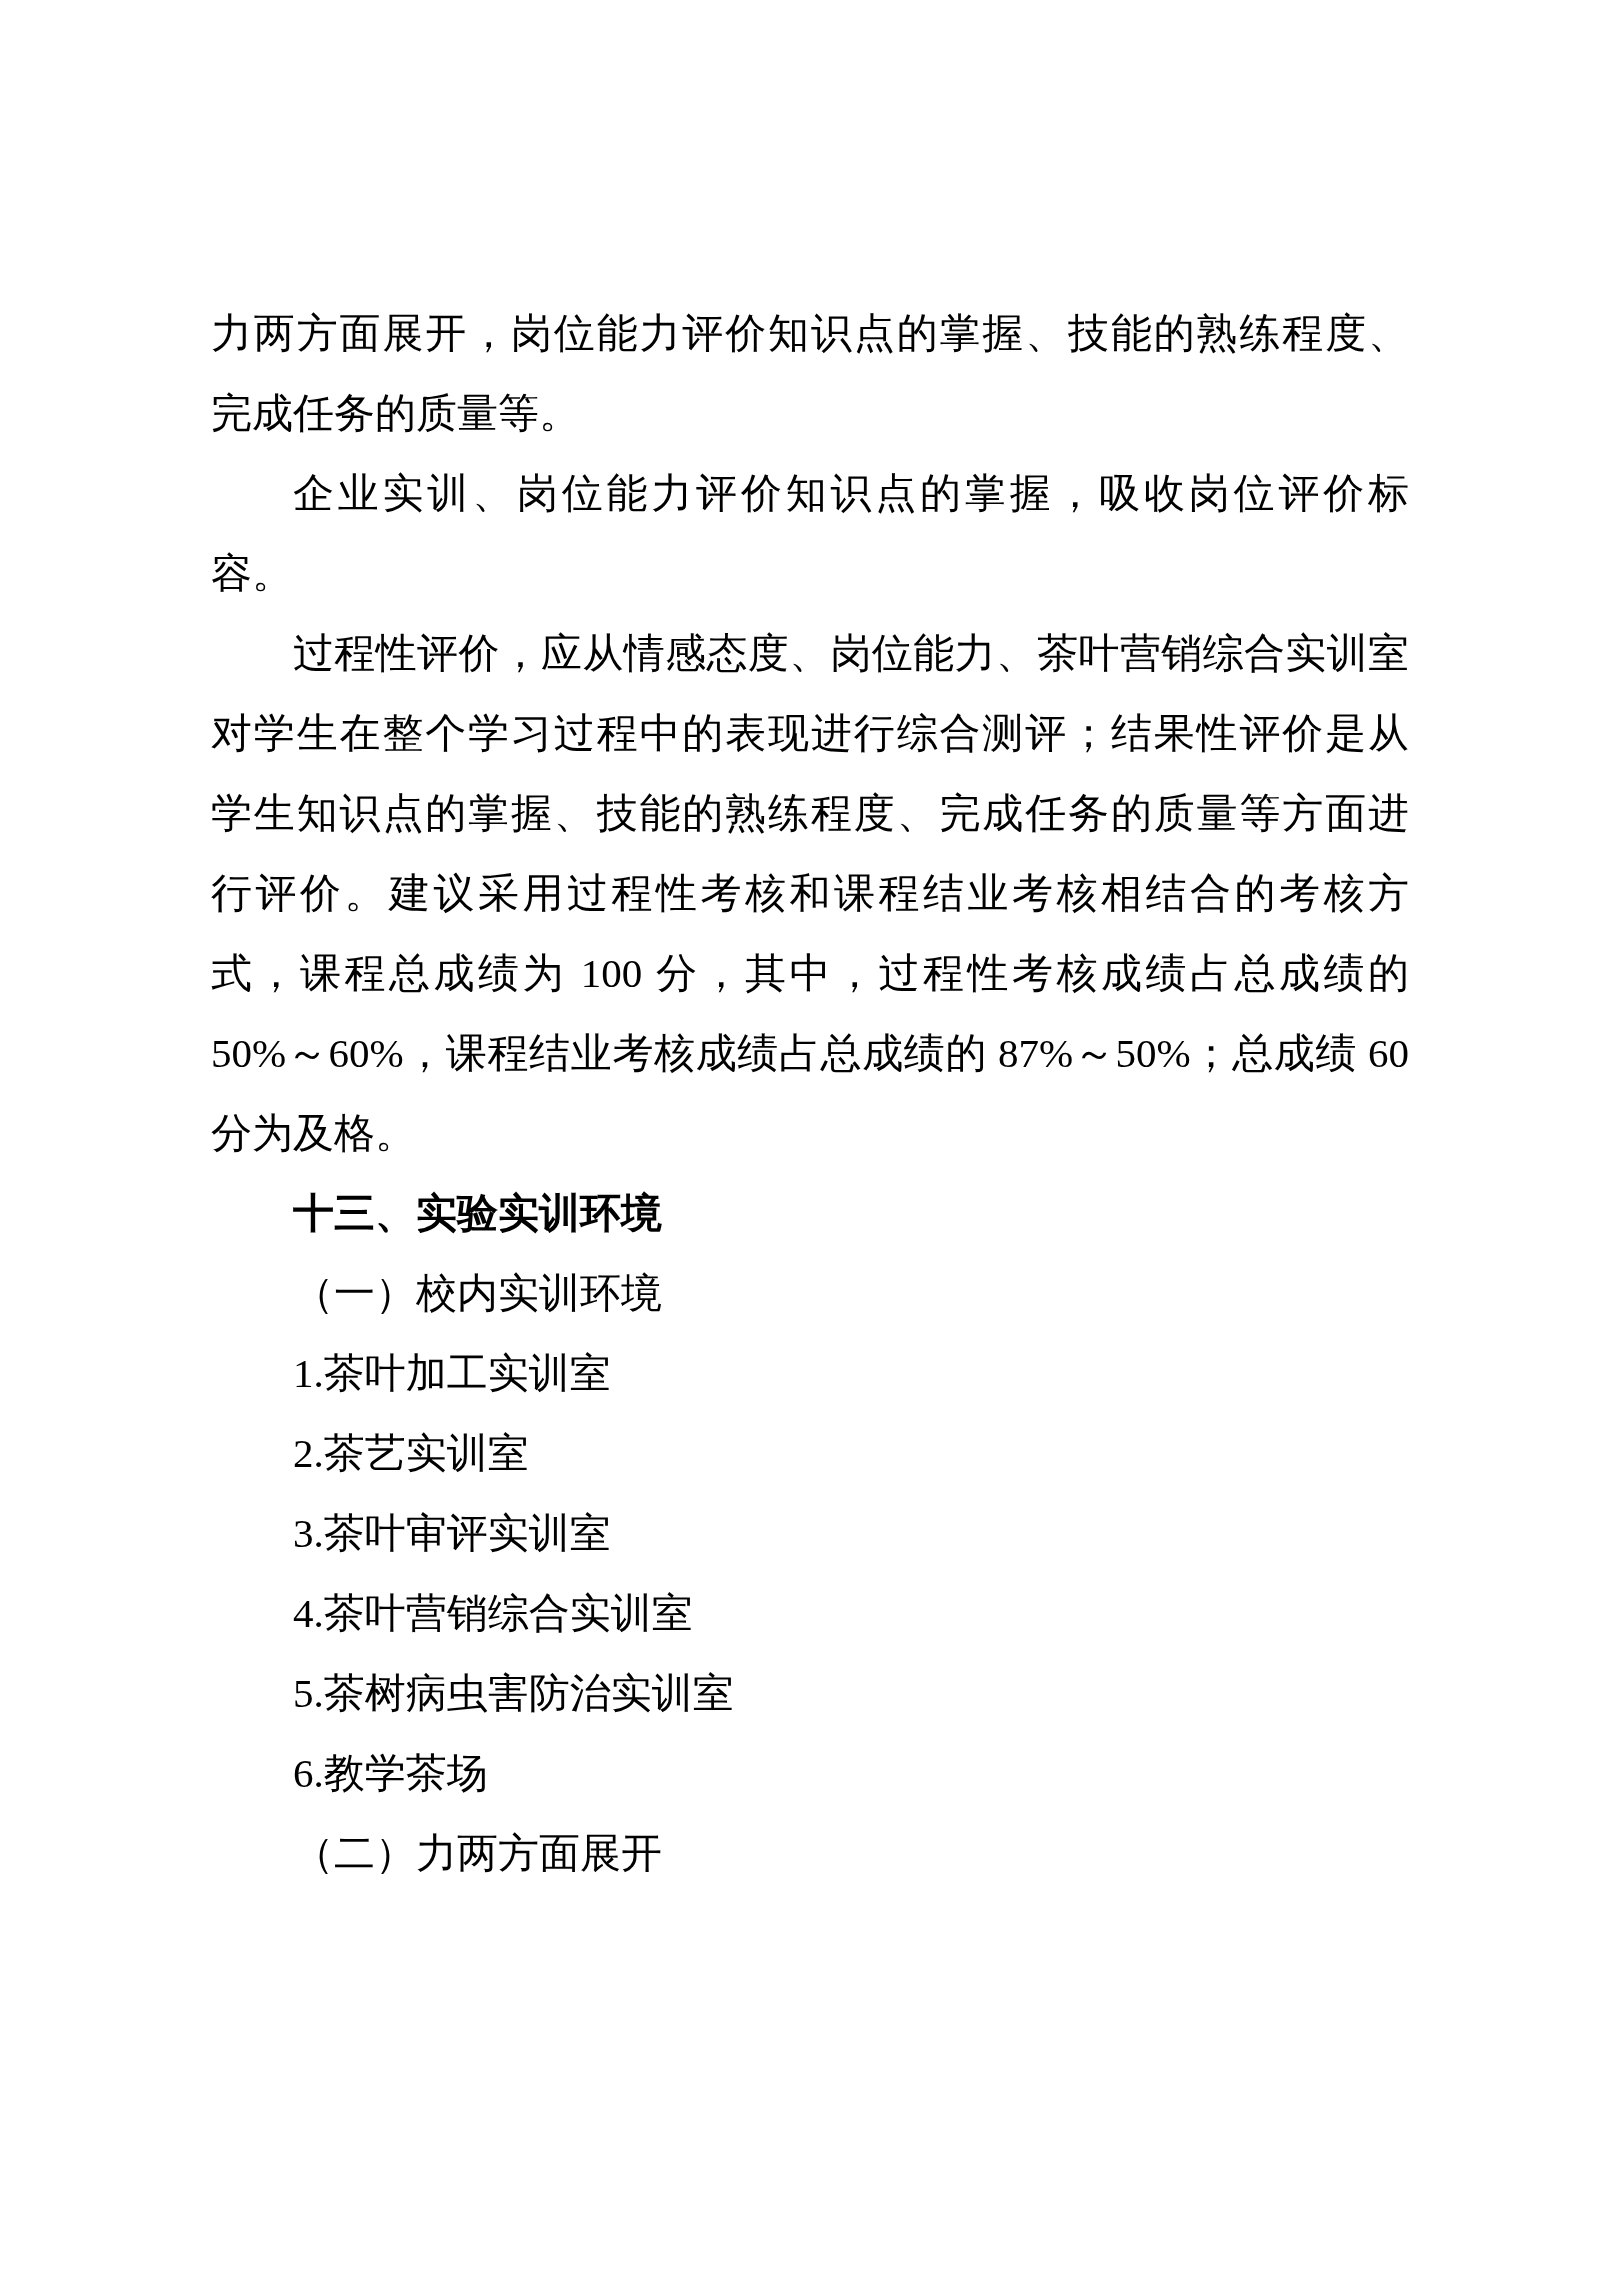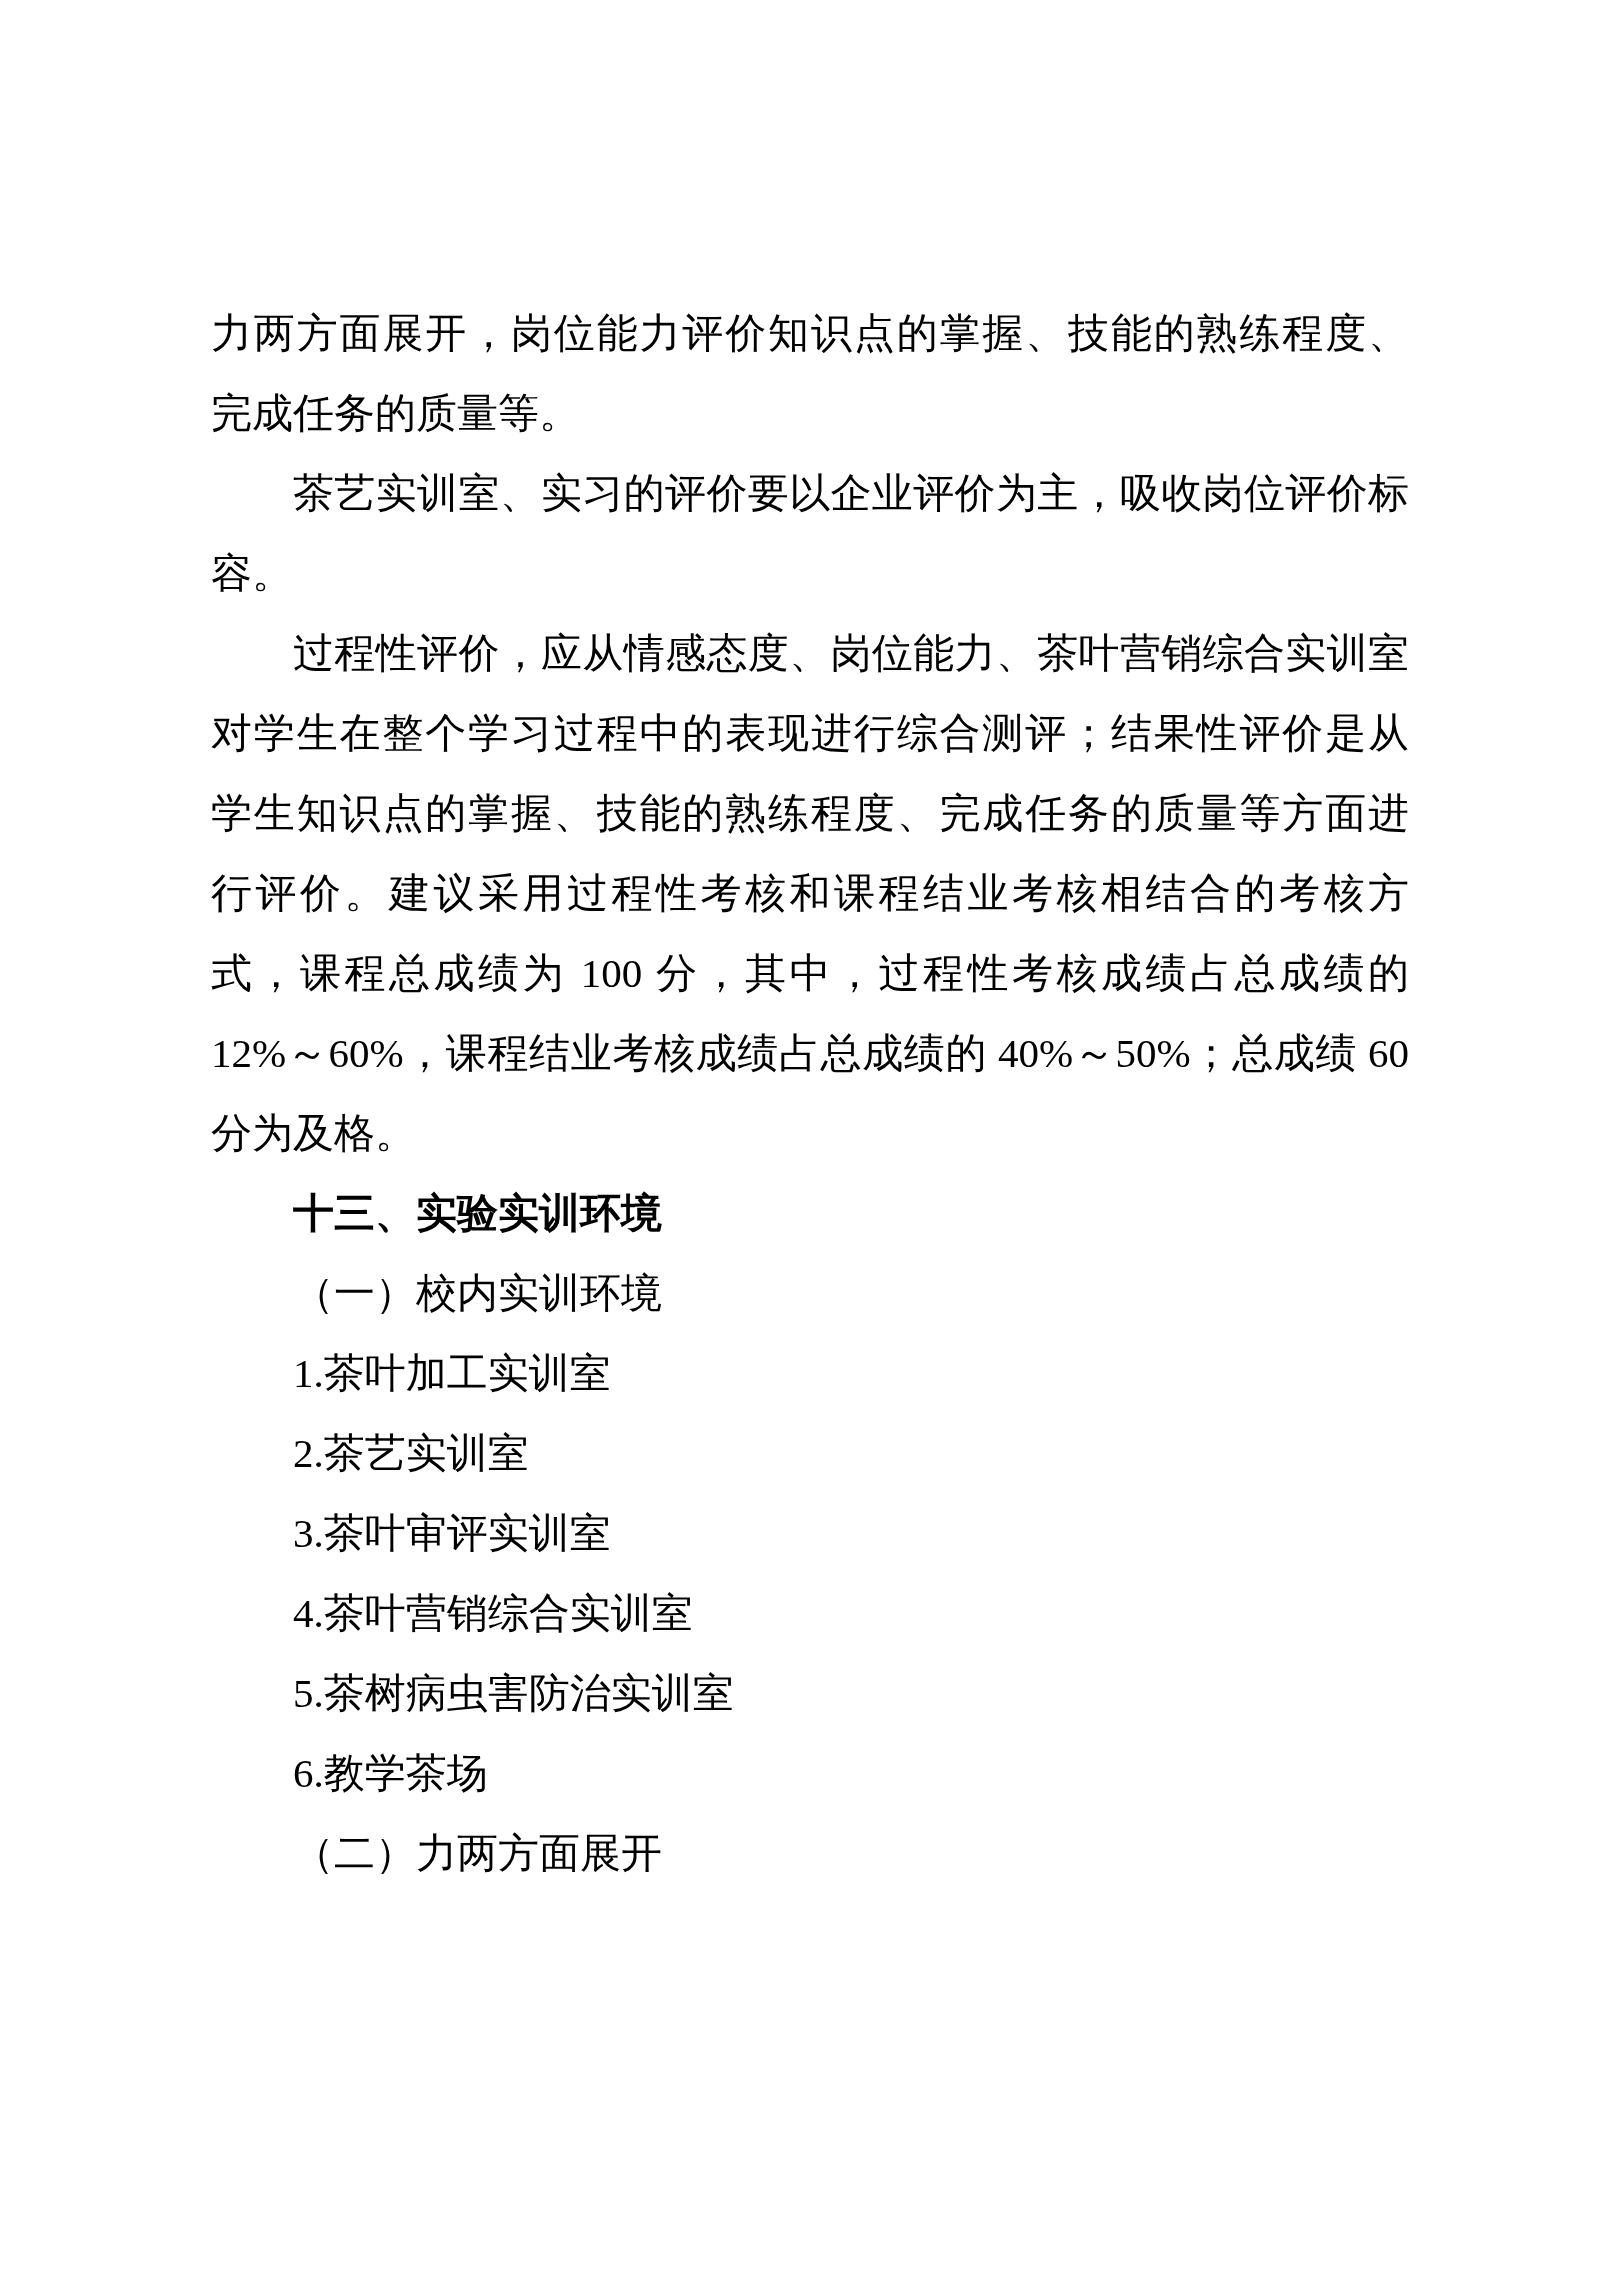--- a/index.html
+++ b/index.html
@@ -52,31 +52,31 @@
 
 <div class="page" style="background: rgb(255, 255, 255); color: rgb(0, 0, 0);">
   <div class="content">
 
     <div class="para">
       <div class="line just">力两方面展开，岗位能力评价知识点的掌握、技能的熟练程度、</div>
       <div class="line">完成任务的质量等。</div>
     </div>
 
     <div class="para">
-      <div class="line just ind">茶艺实训室、实习的评价要以企业评价为主，吸收岗位评价标</div>
+      <div class="line just ind">企业实训、岗位能力评价知识点的掌握，吸收岗位评价标</div>
       <div class="line">容。</div>
     </div>
 
     <div class="para">
       <div class="line just ind">过程性评价，应从情感态度、岗位能力、茶叶营销综合实训室</div>
       <div class="line just">对学生在整个学习过程中的表现进行综合测评；结果性评价是从</div>
       <div class="line just">学生知识点的掌握、技能的熟练程度、完成任务的质量等方面进</div>
       <div class="line just">行评价。建议采用过程性考核和课程结业考核相结合的考核方</div>
       <div class="line just">式，课程总成绩为 100 分，其中，过程性考核成绩占总成绩的</div>
-      <div class="line just">12%～60%，课程结业考核成绩占总成绩的 40%～50%；总成绩 60</div>
+      <div class="line just">50%～60%，课程结业考核成绩占总成绩的 87%～50%；总成绩 60</div>
       <div class="line">分为及格。</div>
     </div>
 
     <div class="para">
       <div class="line ind hei">十三、实验实训环境</div>
     </div>
 
     <div class="para">
       <div class="line ind">（一）校内实训环境</div>
     </div>

